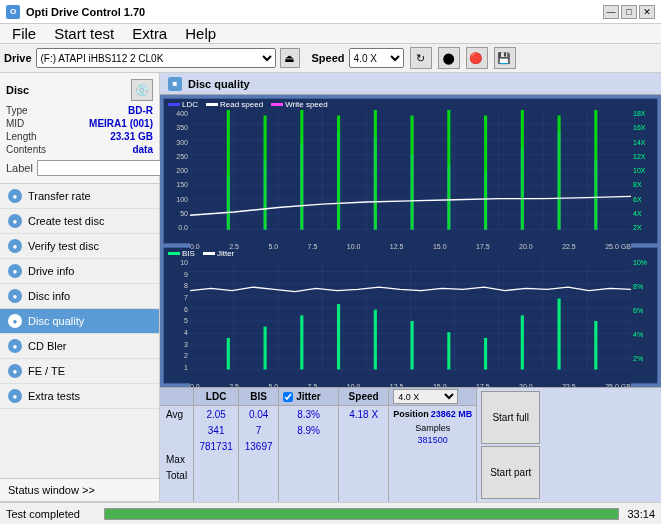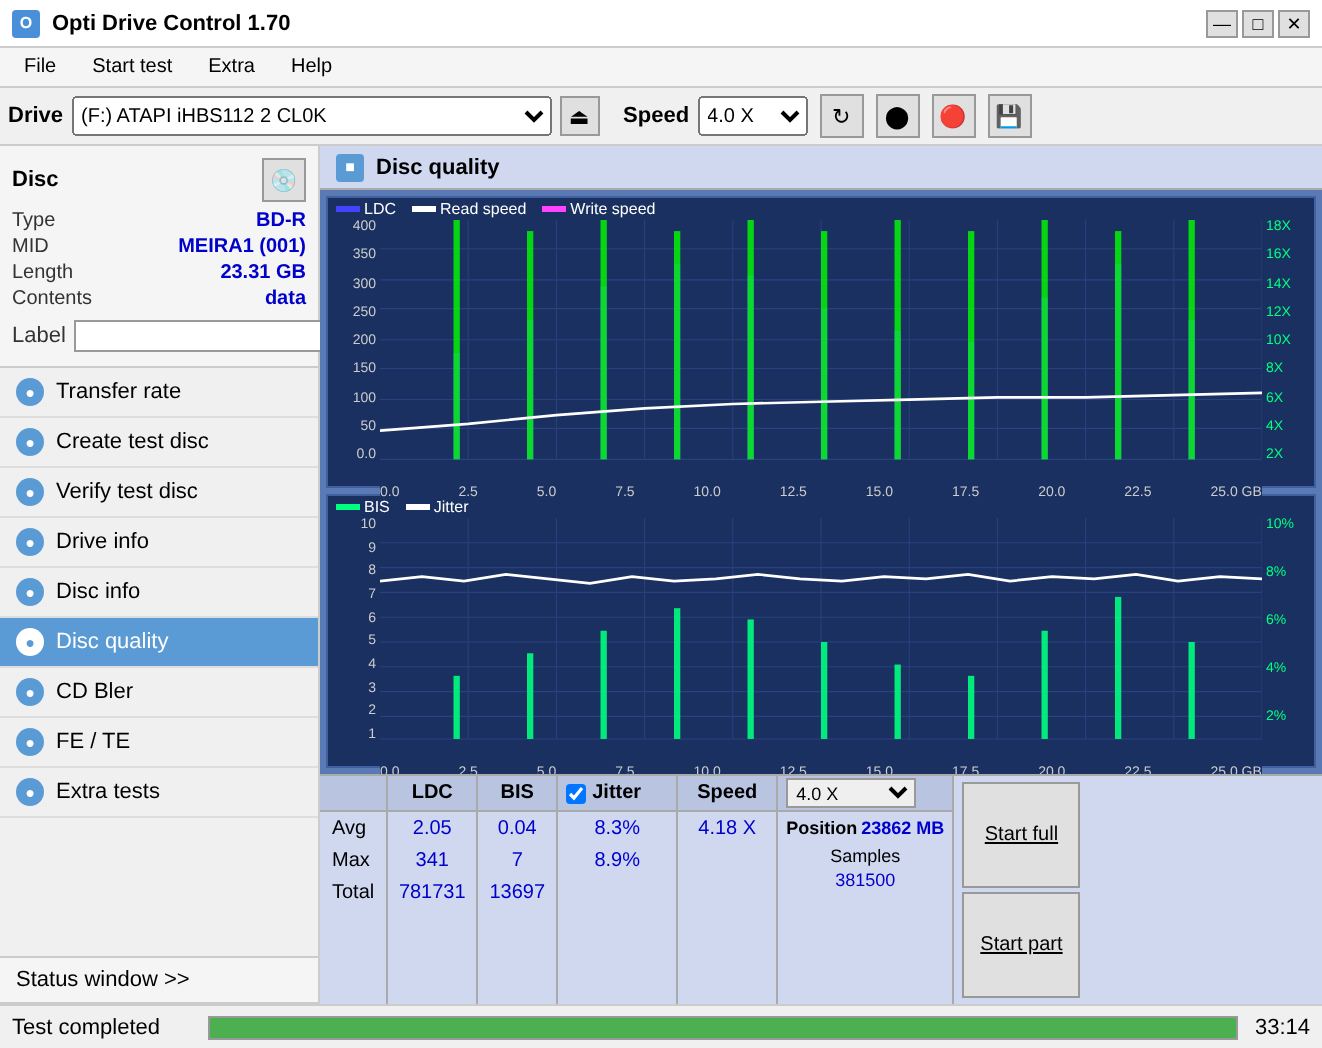--- a/index.html
+++ b/index.html
@@ -8,21 +8,21 @@
     
     .title-bar { background: #fff; display: flex; align-items: center; justify-content: space-between; padding: 4px 6px; border-bottom: 1px solid #ccc; height: 24px; }
     .title-bar-left { display: flex; align-items: center; gap: 6px; font-size: 11px; font-weight: bold; }
     .title-bar-icon { width: 14px; height: 14px; background: #4a90d9; border-radius: 2px; display: flex; align-items: center; justify-content: center; color: white; font-size: 8px; font-weight: bold; }
     .title-bar-right { display: flex; gap: 2px; }
     .title-btn { width: 16px; height: 14px; background: #e0e0e0; border: 1px solid #999; font-size: 9px; display: flex; align-items: center; justify-content: center; cursor: pointer; }
     .title-btn.close { background: #e0e0e0; }
 
     
     .menu-bar { background: #f5f5f5; display: flex; align-items: center; gap: 2px; padding: 2px 4px; border-bottom: 1px solid #ccc; height: 20px; }
-    .menu-item { padding: 2px 8px; cursor: pointer; font-size: 10px; }
+    .menu-item { padding: 2px 8px; cursor: pointer; font-size: 15px; }
 
     
     .main { display: flex; height: 476px; }
 
     
     .sidebar { width: 160px; min-width: 160px; background: #f0f0f0; border-right: 1px solid #ccc; display: flex; flex-direction: column; }
     .eject-btn { width: 20px; height: 20px; background: #e0e0e0; border: 1px solid #999; display: flex; align-items: center; justify-content: center; cursor: pointer; }
     .icon-btn { width: 22px; height: 22px; background: #e0e0e0; border: 1px solid #999; display: flex; align-items: center; justify-content: center; cursor: pointer; margin-left: 2px; }
 
     
@@ -43,21 +43,21 @@
 
     
     .sidebar-status { margin-top: auto; border-top: 1px solid #ccc; }
     .status-window-btn { display: flex; align-items: center; justify-content: space-between; padding: 5px 8px; cursor: pointer; font-size: 11px; border-bottom: 1px solid #ccc; background: #f5f5f5; }
 
     
     .bottom-status { height: 22px; display: flex; align-items: center; gap: 8px; padding: 2px 6px; background: #f0f0f0; border-top: 1px solid #ccc; }
 
     
     .dq-header { background: #d0d8f0; display: flex; align-items: center; gap: 6px; padding: 3px 8px; border-bottom: 1px solid #aaa; height: 22px; }
-    .action-btn { background: #e0e0e0; border: 1px solid #999; padding: 20px 8px; cursor: pointer; font-size: 10px; white-space: nowrap; text-decoration: underline; }
+    .action-btn { background: #e0e0e0; border: 1px solid #999; padding: 20px 8px; cursor: pointer; font-size: 10px; white-space: nowrap; }
 
     
     .drive-area { background: #f0f0f0; border-bottom: 1px solid #ccc; display: flex; align-items: center; padding: 3px 4px; gap: 4px; }
   </style>
 </head>
 <body>
 
 <div style="display:flex; flex-direction:column; height:524px; overflow:hidden;">
   <div class="title-bar">
     <div class="title-bar-left">
@@ -392,21 +392,21 @@
             </div>
           </div>
         </div>
       </div>
 
       <div style="background:#d0d8f0; border-top:1px solid #aaa; display:flex; align-items:stretch; font-size:10px; flex-shrink:0;">
 
         <div style="display:flex; flex-direction:column; border-right:1px solid #aaa;">
           <div style="background:#b8c4e0; padding:2px 6px; font-weight:bold; border-bottom:1px solid #aaa; height:18px;"></div>
           <div style="padding:1px 6px; height:16px; display:flex; align-items:center;">Avg</div>
-          <div style="padding:1px 6px; height:16px; display:flex; align-items:center;">Max</div>
+          <div style="padding:1px 6px; height:16px; display:flex; align-items:center;margin-top:29px;">Max</div>
           <div style="padding:1px 6px; height:16px; display:flex; align-items:center;">Total</div>
         </div>
 
         <div style="display:flex; flex-direction:column; border-right:1px solid #aaa; min-width:45px; text-align:center;">
           <div style="background:#b8c4e0; padding:2px 4px; font-weight:bold; border-bottom:1px solid #aaa; height:18px; display:flex; align-items:center; justify-content:center;">LDC</div>
           <div style="padding:1px 4px; height:16px; display:flex; align-items:center; justify-content:center; color:#0000cc;">2.05</div>
           <div style="padding:1px 4px; height:16px; display:flex; align-items:center; justify-content:center; color:#0000cc;">341</div>
           <div style="padding:1px 4px; height:16px; display:flex; align-items:center; justify-content:center; color:#0000cc;">781731</div>
         </div>
 

